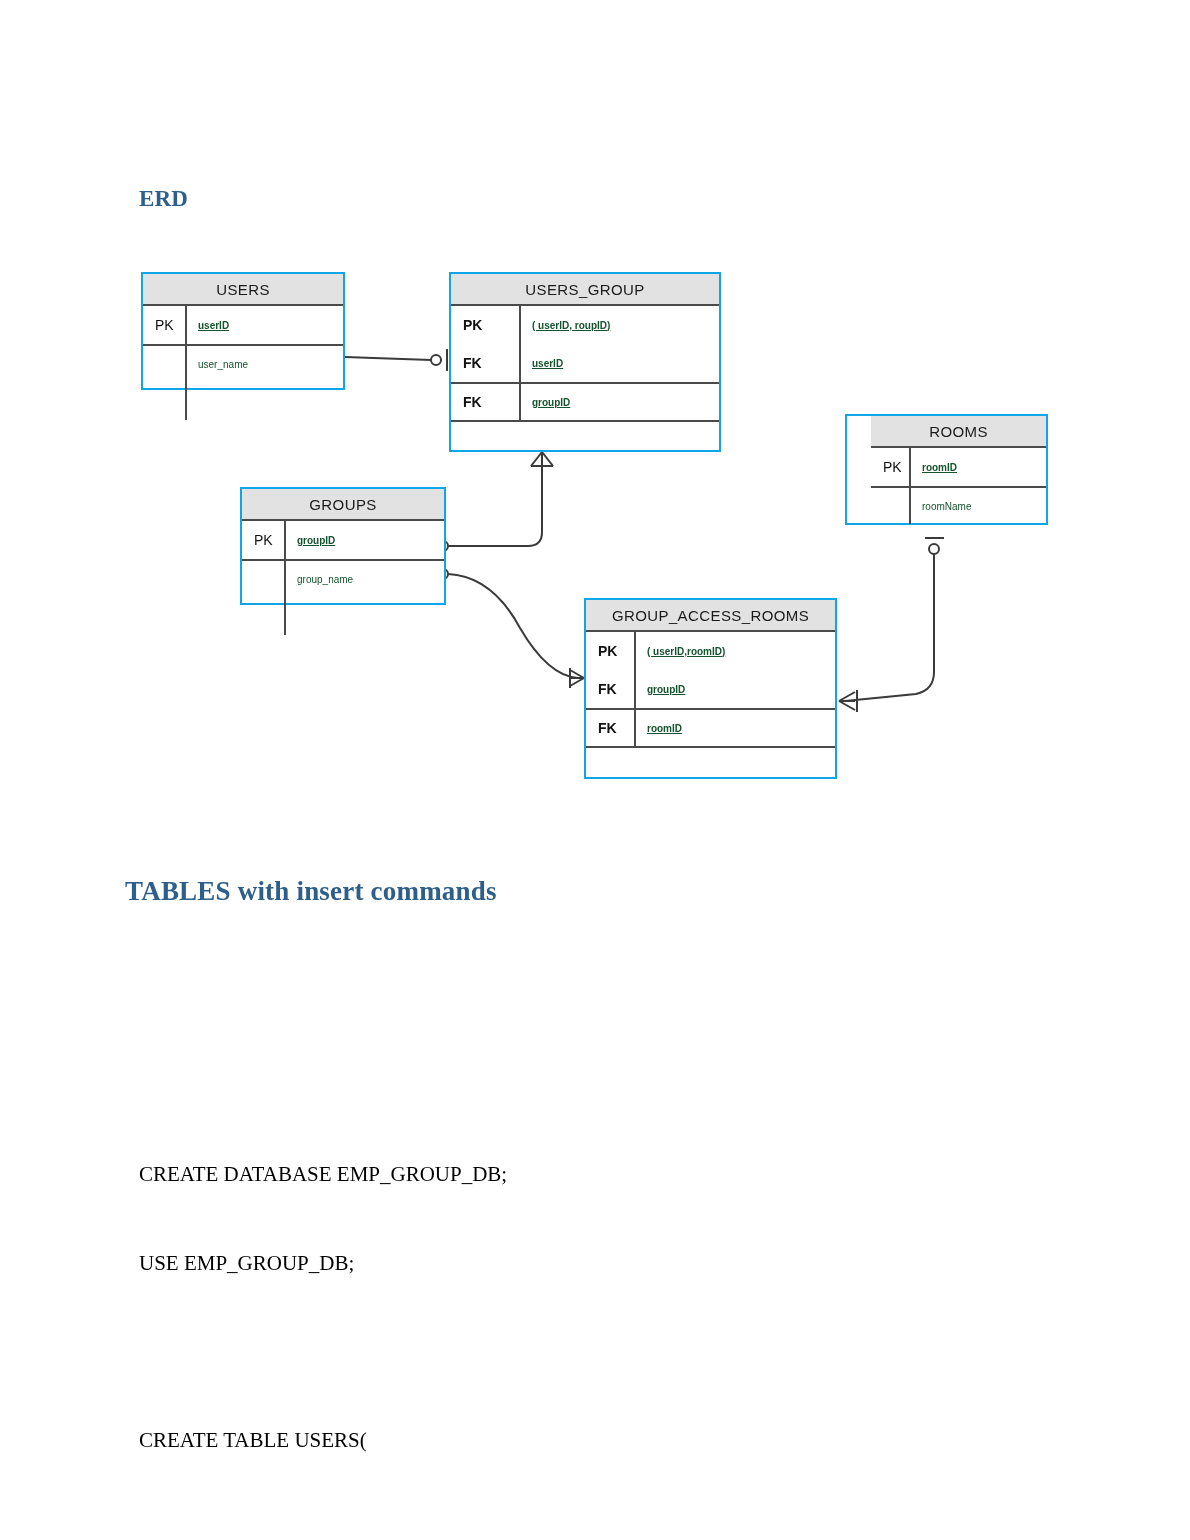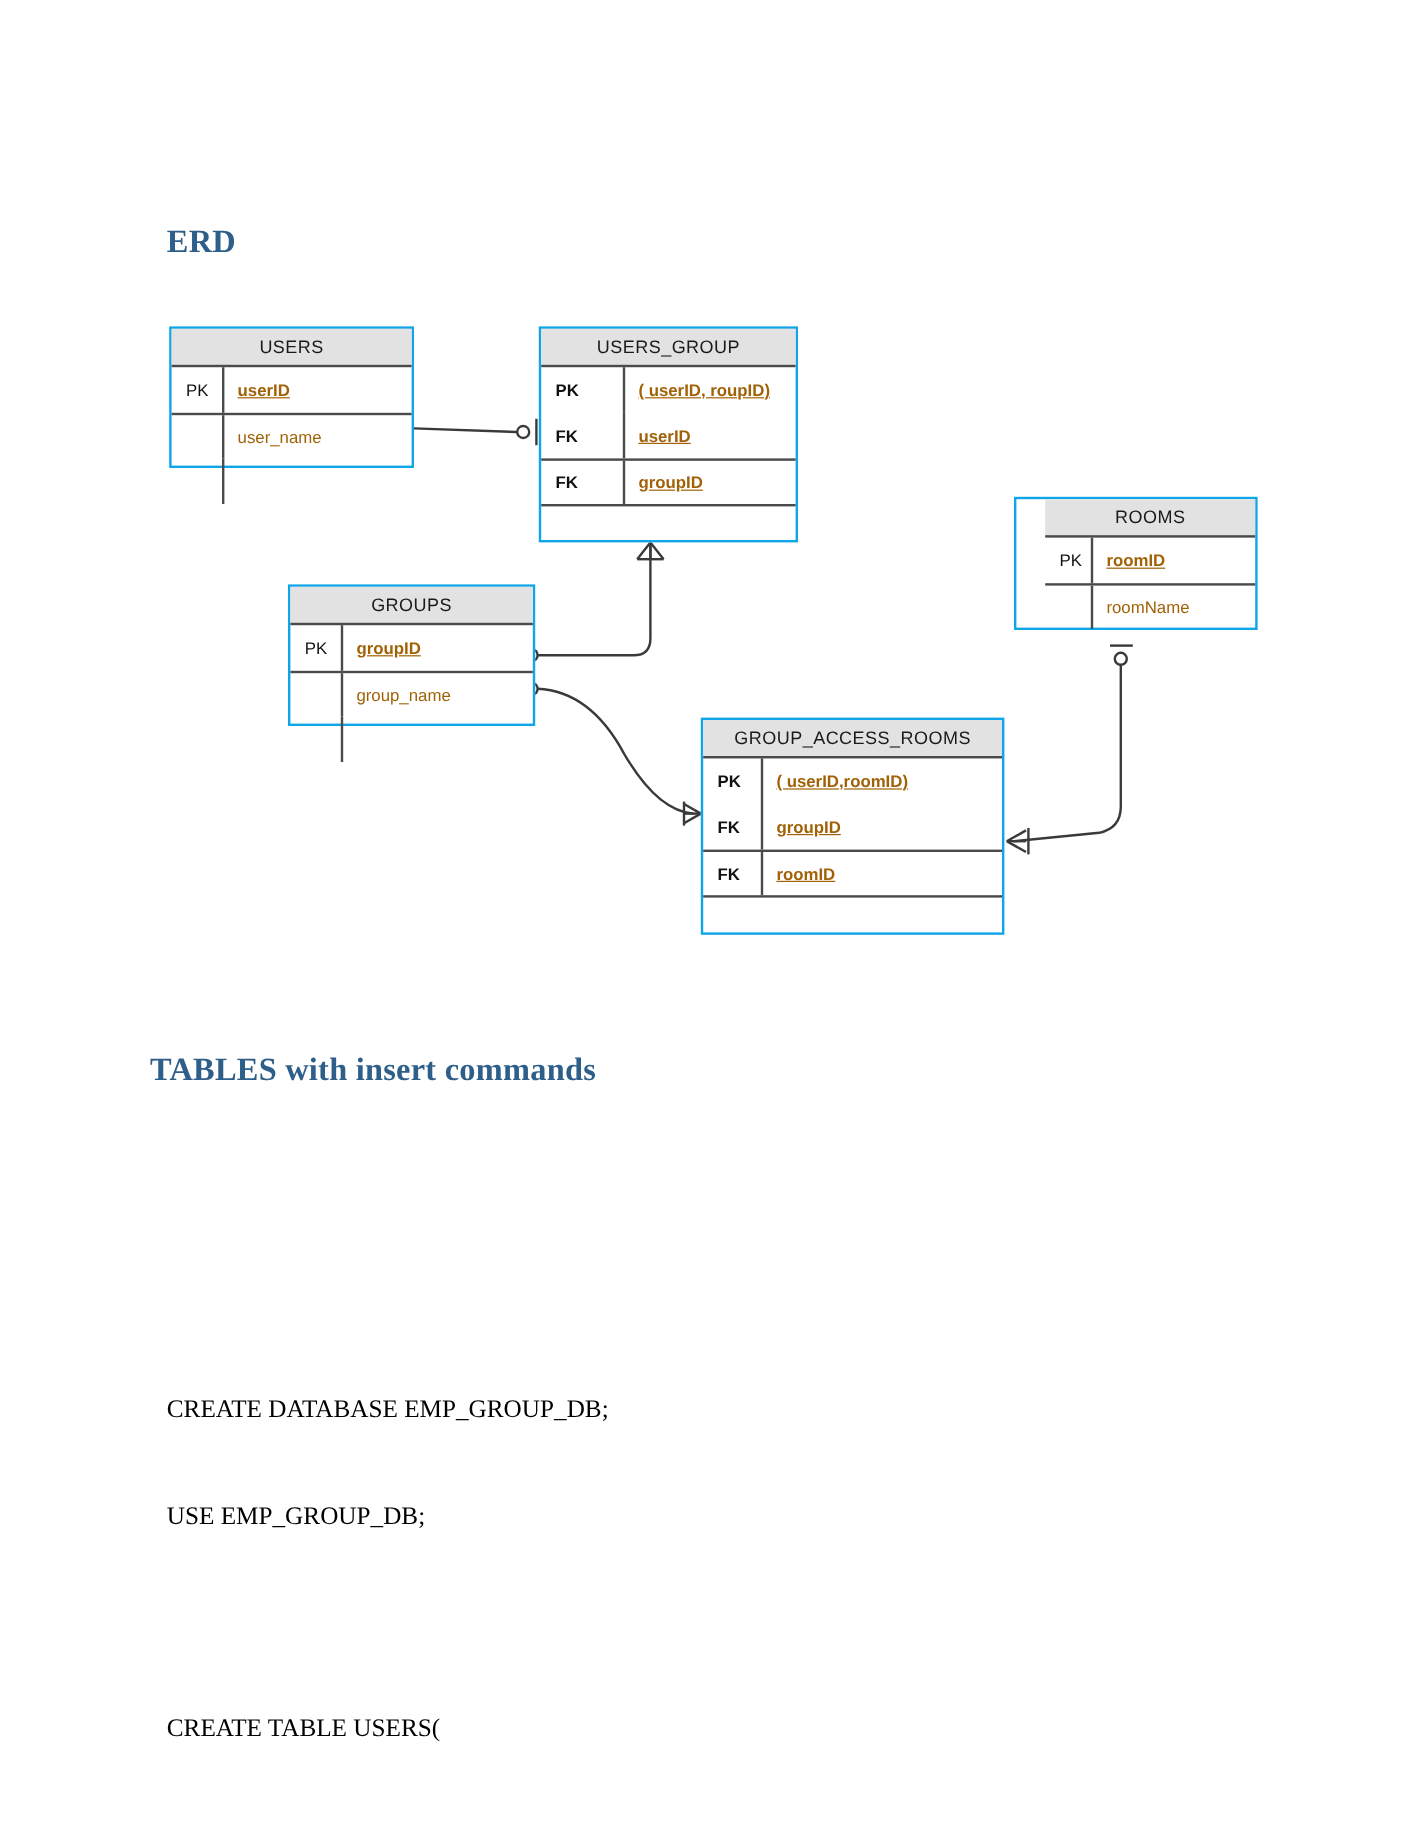--- a/index.html
+++ b/index.html
@@ -16,21 +16,21 @@
     font-family: "Liberation Serif", serif;
   }
 
   .heading {
     position: absolute;
     font-family: "Liberation Serif", serif;
     font-weight: bold;
     color: #2e5f8a;
     white-space: nowrap;
   }
-  #erd-heading { left: 139px; top: 186px; font-size: 27px; letter-spacing: 0.2px; }
+  #erd-heading { left: 139px; top: 186px; font-size: 23px; letter-spacing: 0.2px; }
   #tables-heading { left: 125px; top: 876px; font-size: 27px; letter-spacing: 0.2px; }
 
   
   .erd {
     position: absolute;
     left: 0; top: 0;
     width: 1190px; height: 840px;
   }
 
   .entity {
@@ -69,36 +69,36 @@
     color: #111;
     height: 100%;
   }
   .ent-row .fld {
     box-sizing: border-box;
     flex: 1 1 auto;
     display: flex;
     align-items: center;
     padding-left: 11px;
     height: 100%;
-    font-size: 14px;
-    color: #a16207;
+    font-size: 10px;
+    color: #14532d;
     border-left: 2px solid #4a4a4a;
   }
   .ent-row .fld.noline { border-left: none; }
   .ent-row.blank { height: 38px; }
   .ent-row.blank .key { }
   .bold { font-weight: bold; }
   .ul { text-decoration: underline; }
 
   
   #ent-users { left: 141px; top: 272px; width: 204px; height: 118px; }
   #ent-users .key { width: 42px; }
 
   
-  #ent-users-group { left: 449px; top: 272px; width: 216px; height: 180px; }
+  #ent-users-group { left: 449px; top: 272px; width: 272px; height: 180px; }
   #ent-users-group .key { width: 68px; }
 
   
   #ent-groups { left: 240px; top: 487px; width: 206px; height: 118px; }
   #ent-groups .key { width: 42px; }
 
   
   #ent-rooms { left: 845px; top: 414px; width: 203px; height: 111px; padding-left: 24px; }
   #ent-rooms .key { width: 38px; }
 

